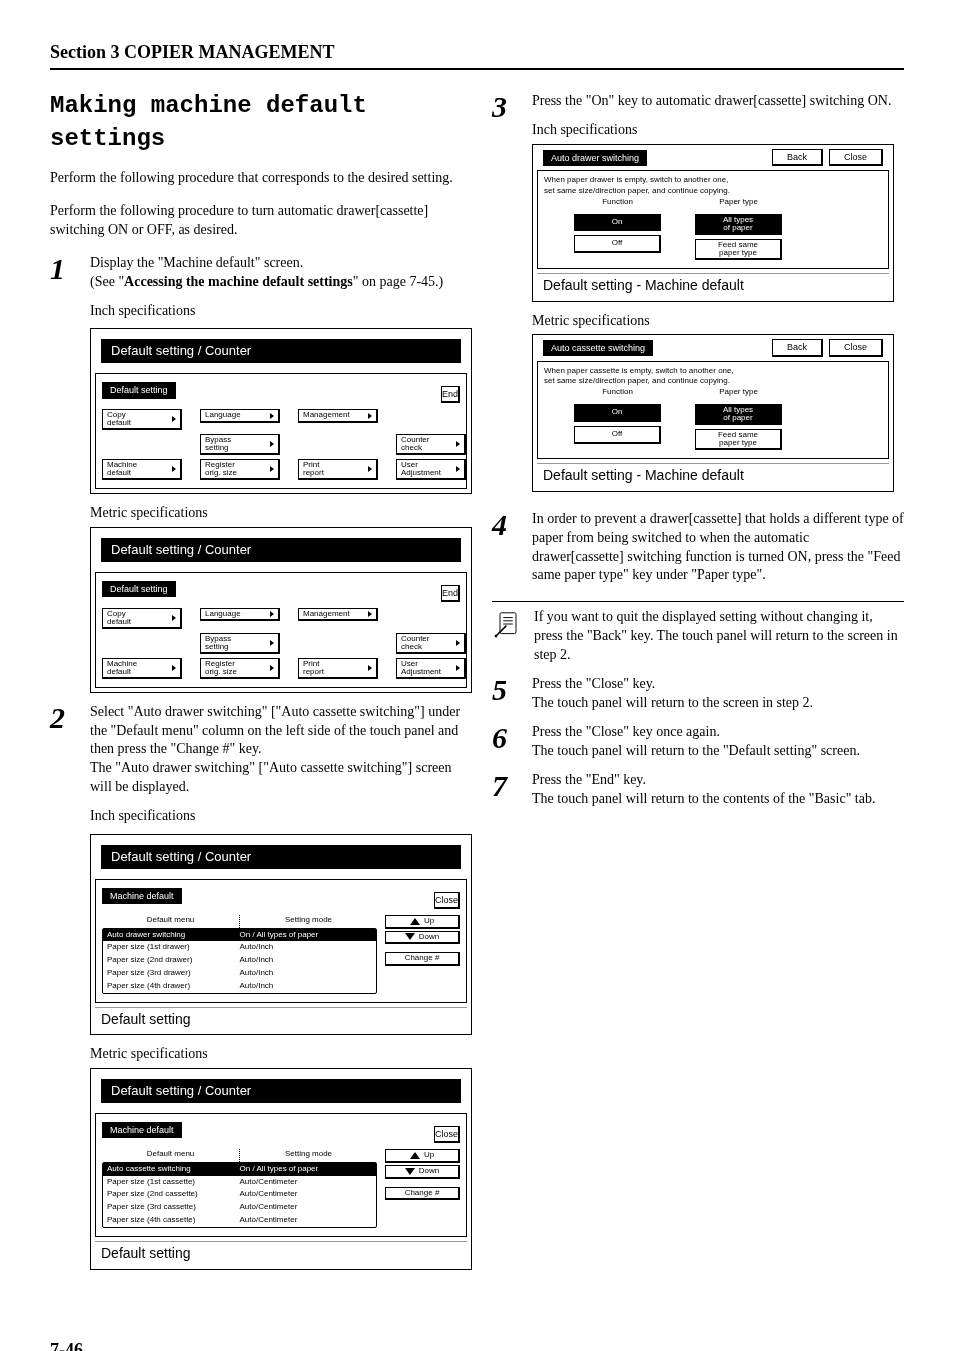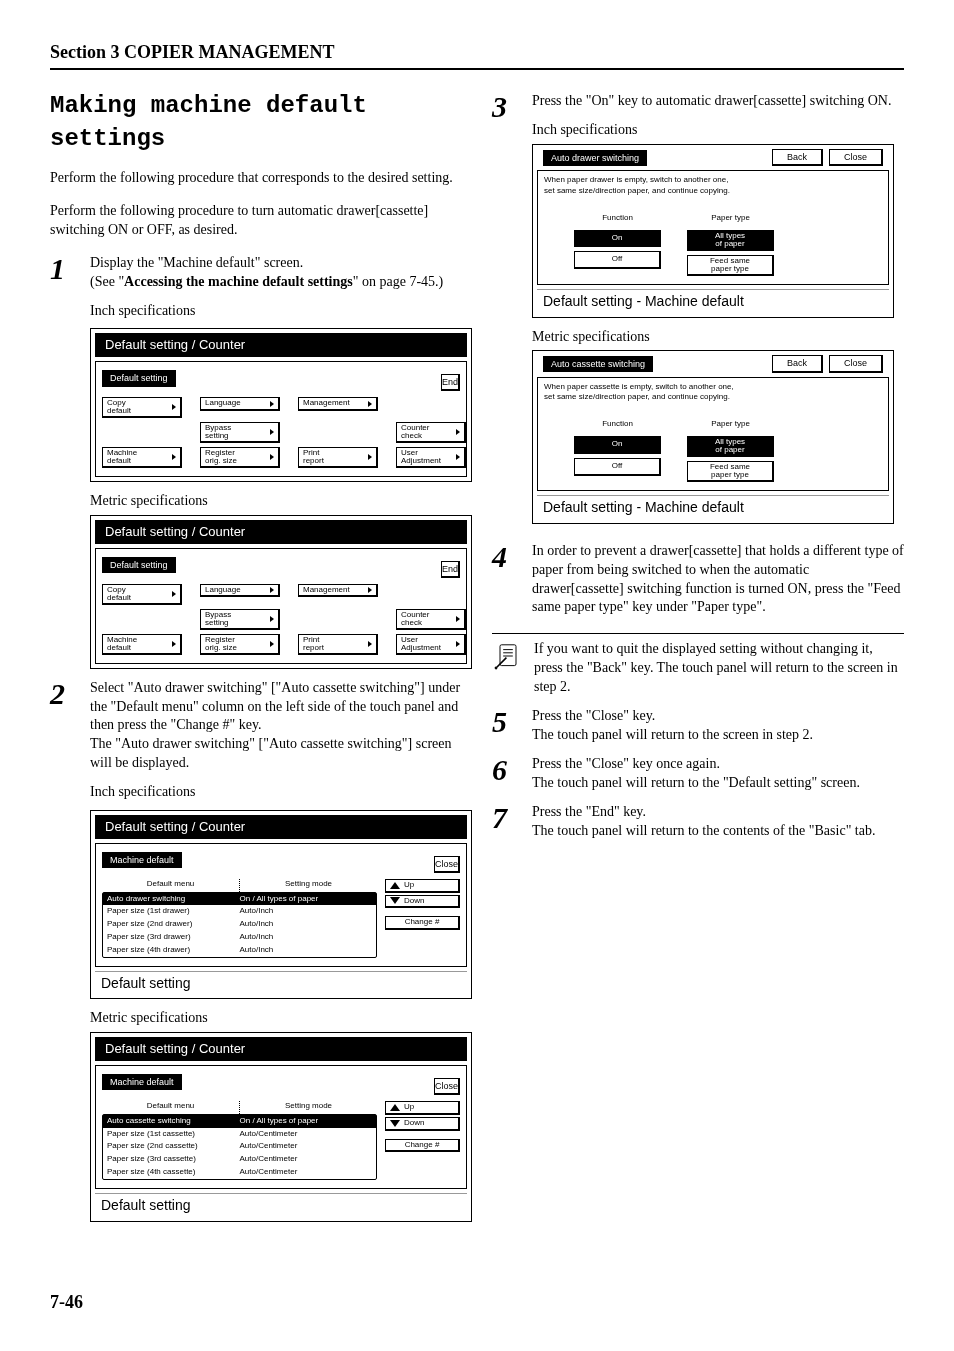--- a/index.html
+++ b/index.html
@@ -70,21 +70,21 @@
     margin: 4px 0 8px 0;
   }
   .ui-box.wide { width: 380px; margin-left: 40px; }
   .col-right .ui-box.wide { width: 360px; margin-left: 0; }
   .ui-titlebar {
     background: #000;
     color: #fff;
     font-family: Arial, Helvetica, sans-serif;
     font-size: 13px;
     padding: 3px 10px;
-    margin: 4px;
+    margin: 10px;
   }
   .ui-inner {
     border: 1px solid #000;
     margin: 0 4px 4px 4px;
     padding: 4px 6px 8px 6px;
     position: relative;
   }
   .ui-header-row {
     display: flex;
     align-items: center;
@@ -150,36 +150,36 @@
     font-size:8px;
   }
   .md-list .row {
     display:flex;
     padding:1px 4px;
   }
   .md-list .row.sel { background:#000; color:#fff;}
   .md-right-btns {
     display:flex; flex-direction:column; gap:2px; align-items:flex-end;
   }
-  .md-right-btns .ui-btn { width:64px; gap:4px;}
+  .md-right-btns .ui-btn { width:64px; justify-content:center; gap:4px;}
   .md-right-btns .change { width:64px; justify-content:center; margin-top:6px;}
   .tri-up, .tri-down { width:0; height:0; display:inline-block;}
   .tri-up { border-left:5px solid transparent; border-right:5px solid transparent; border-bottom:7px solid #000;}
   .tri-down { border-left:5px solid transparent; border-right:5px solid transparent; border-top:7px solid #000;}
 
   
   .ds-head-row { display:flex; align-items:center; gap:10px;}
   .ds-head-label {
     background:#000; color:#fff; padding:2px 8px; font-size:9px;
   }
   .ds-btn {
     border:1px solid #000; border-bottom-width:2px; border-right-width:2px;
     padding:1px 14px; font-size:9px;
   }
-  .ds-cols { display:flex; gap:26px; margin-top:16px;}
+  .ds-cols { display:flex; gap:34px; margin-top:0;}
   .ds-col { display:flex; flex-direction:column; gap:4px;}
   .ds-col .lbl { font-size:8px; text-align:center; margin-bottom:2px;}
   .opt-btn {
     border:1px solid #000; border-bottom-width:2px; border-right-width:2px;
     padding:2px 0; width:84px; text-align:center; font-size:8px;
     background:#fff;
   }
   .opt-btn.sel { background:#000; color:#fff;}
   .opt-btn.small { line-height:1; padding:1px 0;}
 

